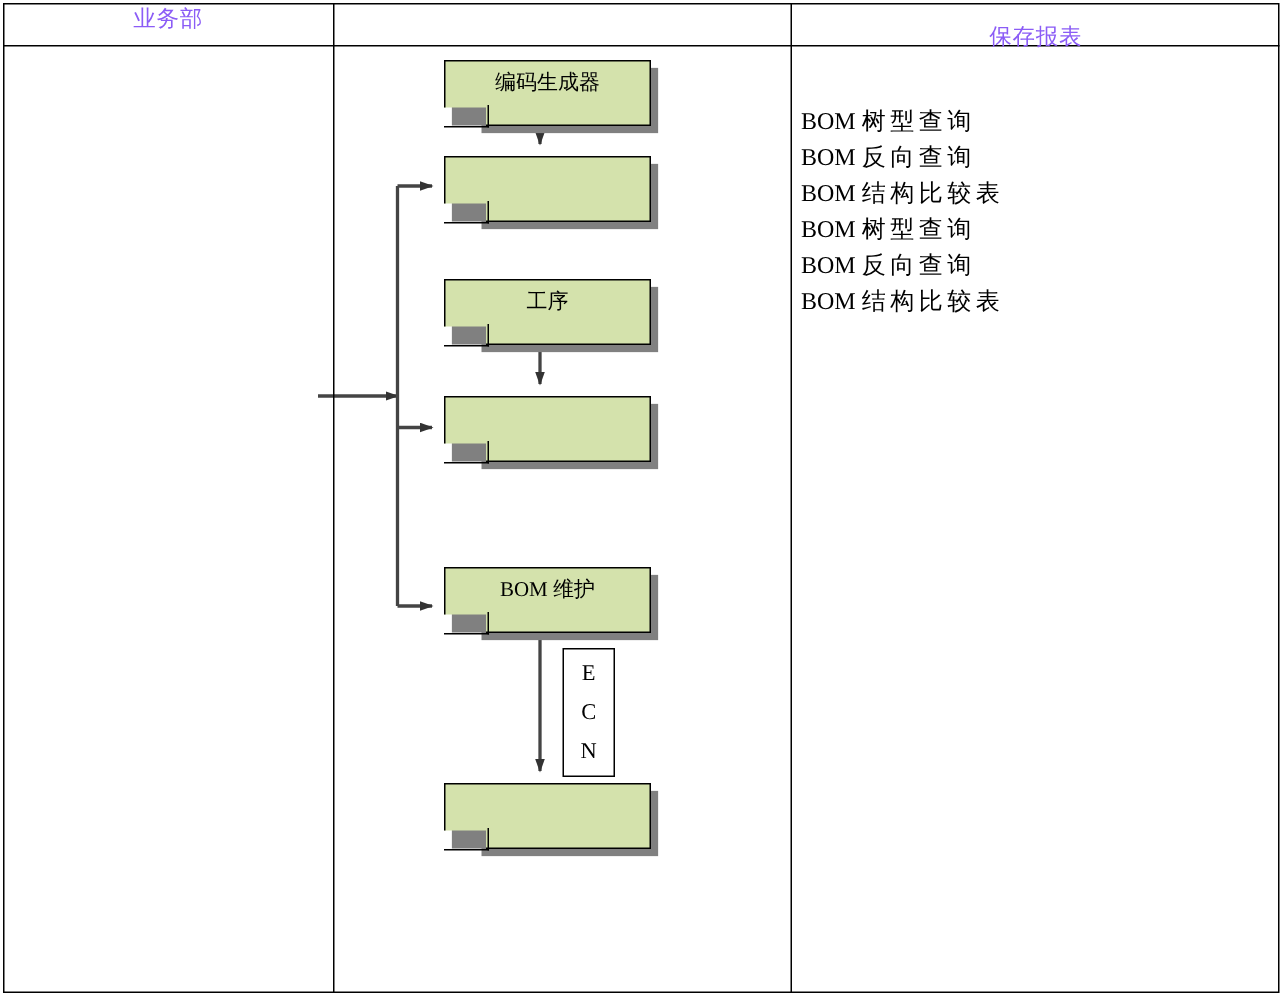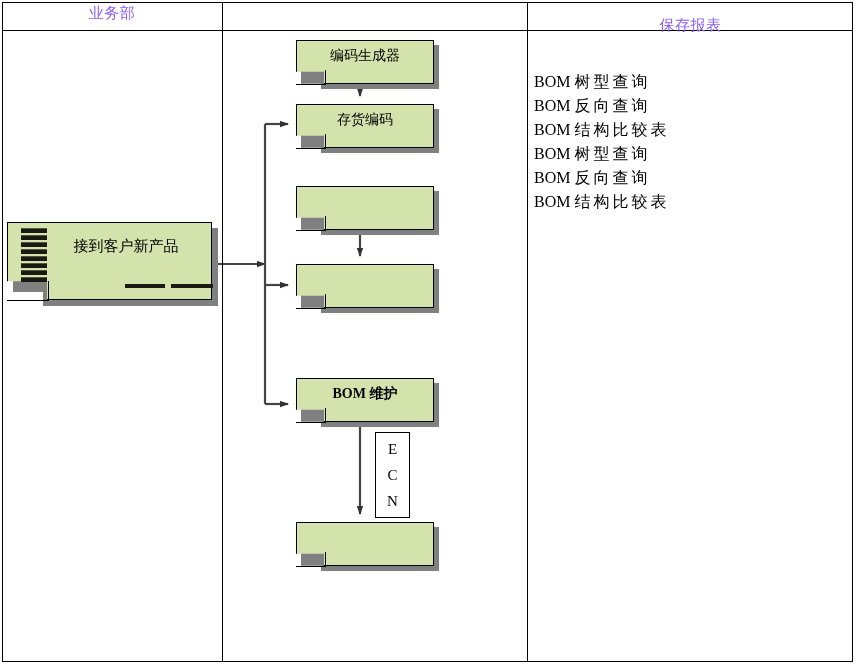--- a/index.html
+++ b/index.html
@@ -273,66 +273,48 @@
   </svg>
 
   <div class="frame"></div>
   <div class="hdr-divider"></div>
   <div class="col-divider c1"></div>
   <div class="col-divider c2"></div>
 
   <div class="hdr h0">业务部</div>
   <div class="hdr h2">保存报表</div>
 
-  <div class="memo">
-    <div class="shadow"></div>
-    <div class="body"></div>
-    <div class="fold"></div>
-    <div class="rings">
-      <div class="ring" style="top:0px"></div>
-      <div class="ring" style="top:7px"></div>
-      <div class="ring" style="top:14px"></div>
-      <div class="ring" style="top:21px"></div>
-      <div class="ring" style="top:28px"></div>
-      <div class="ring" style="top:35px"></div>
-      <div class="ring" style="top:42px"></div>
-      <div class="ring" style="top:49px"></div>
-    </div>
-    <div class="label">接到客户新产品</div>
-    <div class="uline u1"></div>
-    <div class="uline u2"></div>
-  </div>
 
   <div class="node" style="left:296px; top:40px;">
     <div class="shadow"></div>
     <div class="body"></div>
     <div class="fold"></div>
     <div class="label">编码生成器</div>
   </div>
 
   <div class="node" style="left:296px; top:104px;">
     <div class="shadow"></div>
     <div class="body"></div>
     <div class="fold"></div>
-    <div class="label">存货编码</div>
   </div>
 
   <div class="node" style="left:296px; top:186px;">
     <div class="shadow"></div>
     <div class="body"></div>
     <div class="fold"></div>
+    <div class="label">工序</div>
   </div>
 
   <div class="node italic" style="left:296px; top:264px;">
     <div class="shadow"></div>
     <div class="body"></div>
     <div class="fold"></div>
   </div>
 
-  <div class="node" style="left:296px; top:378px;font-weight:bold;">
+  <div class="node" style="left:296px; top:378px;">
     <div class="shadow"></div>
     <div class="body"></div>
     <div class="fold"></div>
     <div class="label">BOM 维护</div>
   </div>
 
   <div class="node" style="left:296px; top:522px;">
     <div class="shadow"></div>
     <div class="body"></div>
     <div class="fold"></div>

